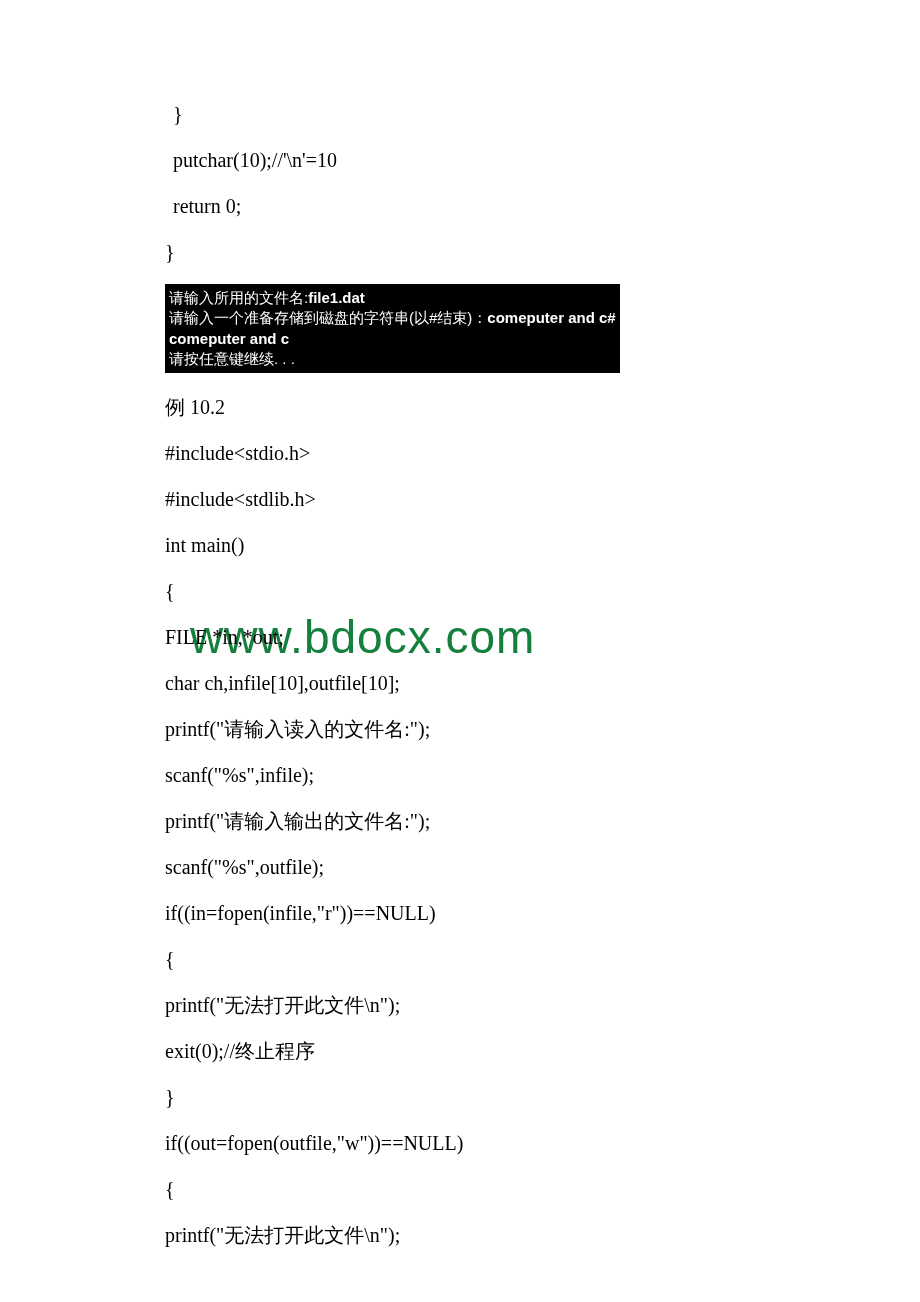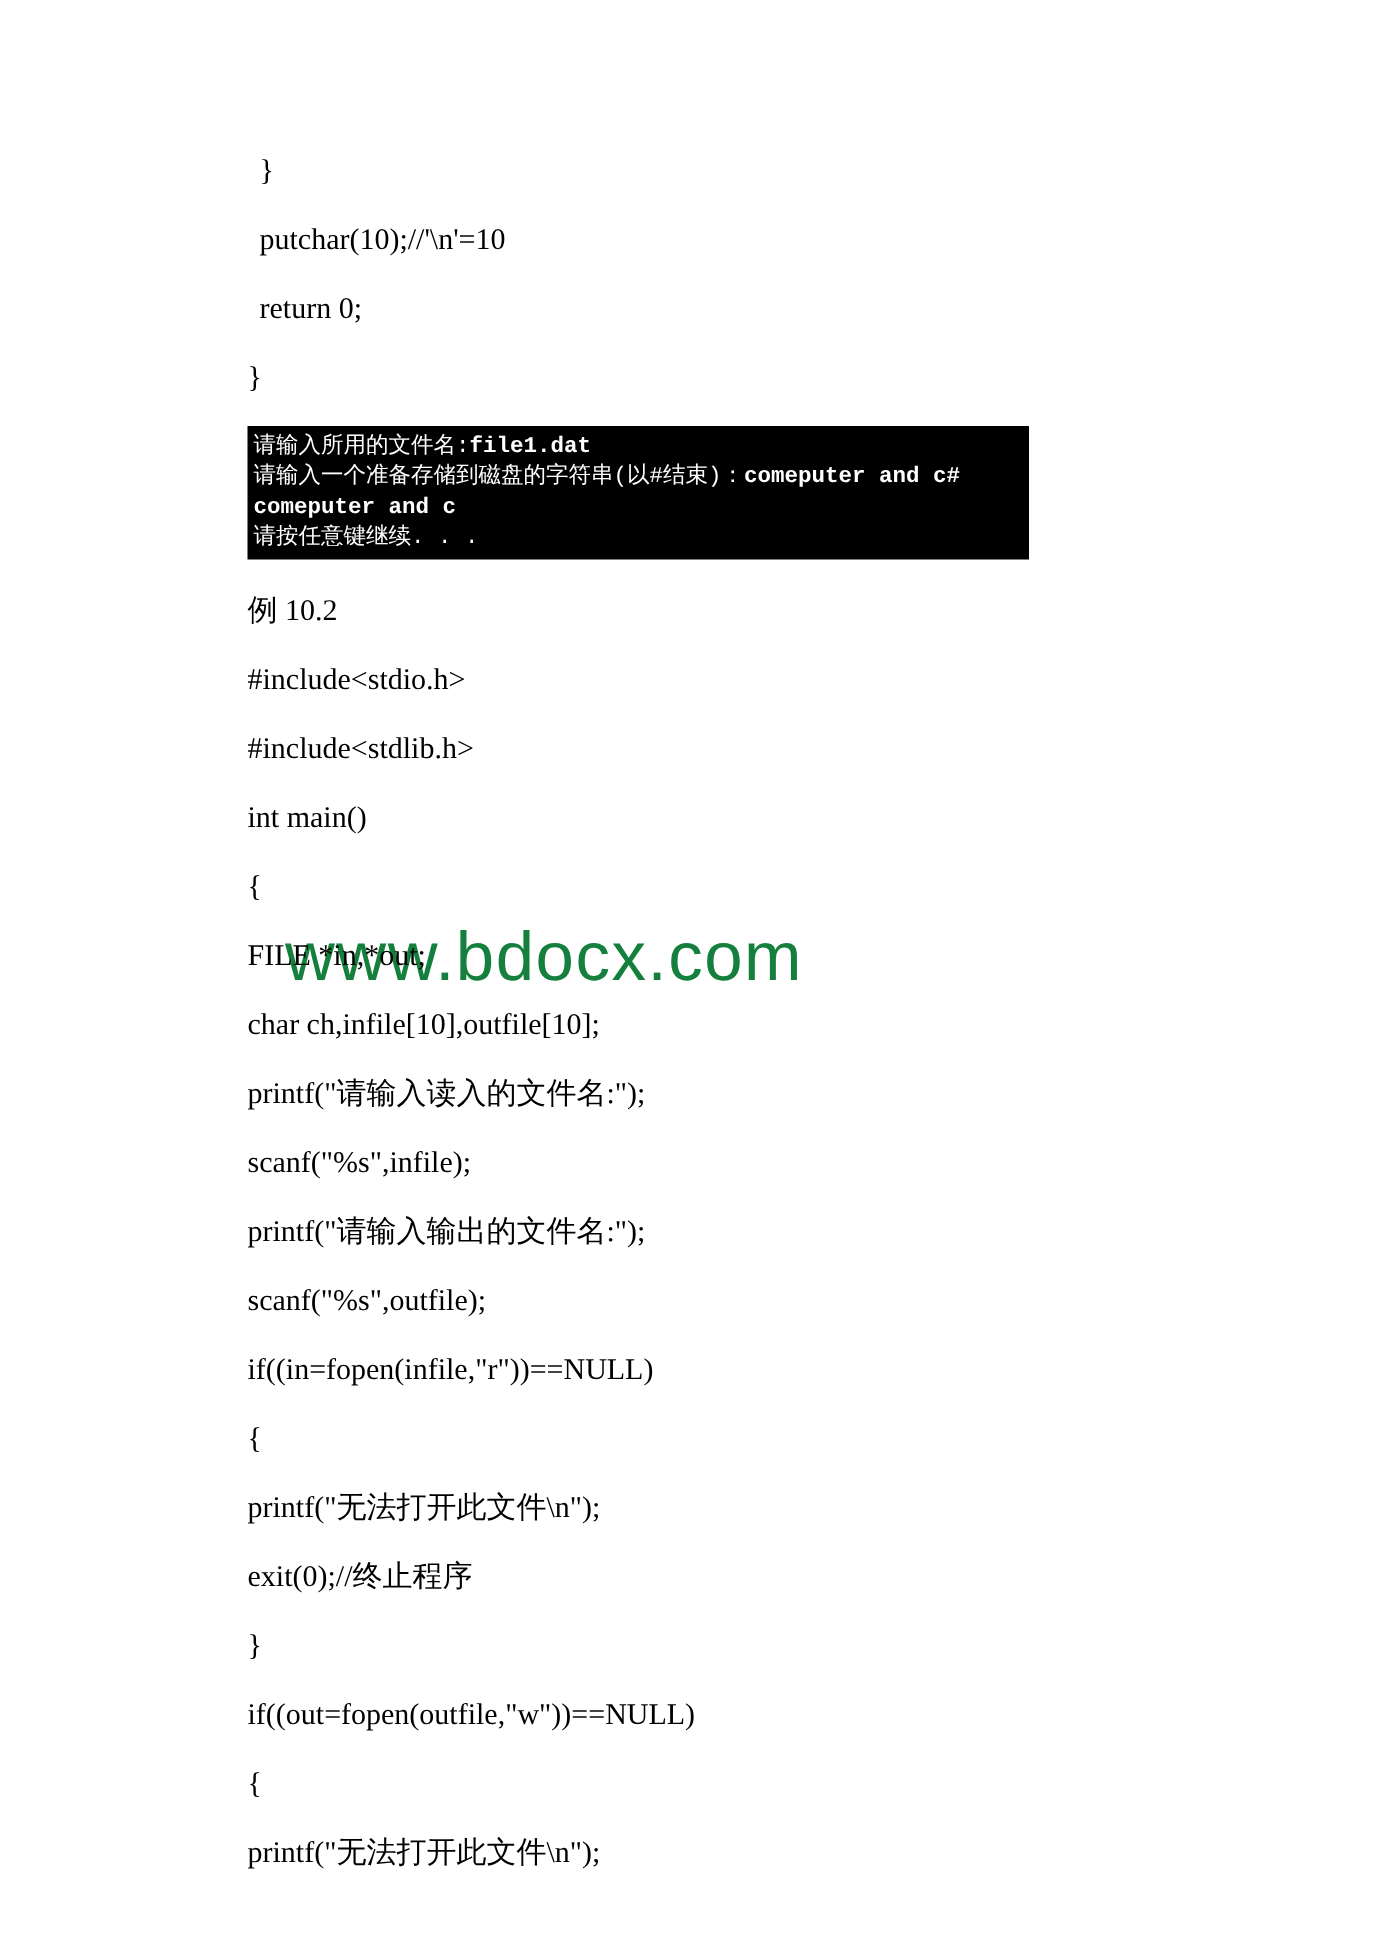--- a/index.html
+++ b/index.html
@@ -23,23 +23,23 @@
       letter-spacing: 1px;
       z-index: 0;
       pointer-events: none;
     }
     .content { position: relative; z-index: 1; }
     .line { margin-bottom: 18px; line-height: 1.4; }
     .indent { padding-left: 8px; }
     .console {
       background: #000;
       color: #fff;
-      font-family: Liberation Mono, monospace;
+      font-family: Liberation Sans, sans-serif;
       font-size: 15px;
-      width: 521px;
+      width: 455px;
       padding: 4px 4px;
       margin-bottom: 20px;
       line-height: 1.35;
     }
     .console b { font-weight: bold; }
   </style>
 </head>
 <body>
 
 <div class="watermark">www.bdocx.com</div>

